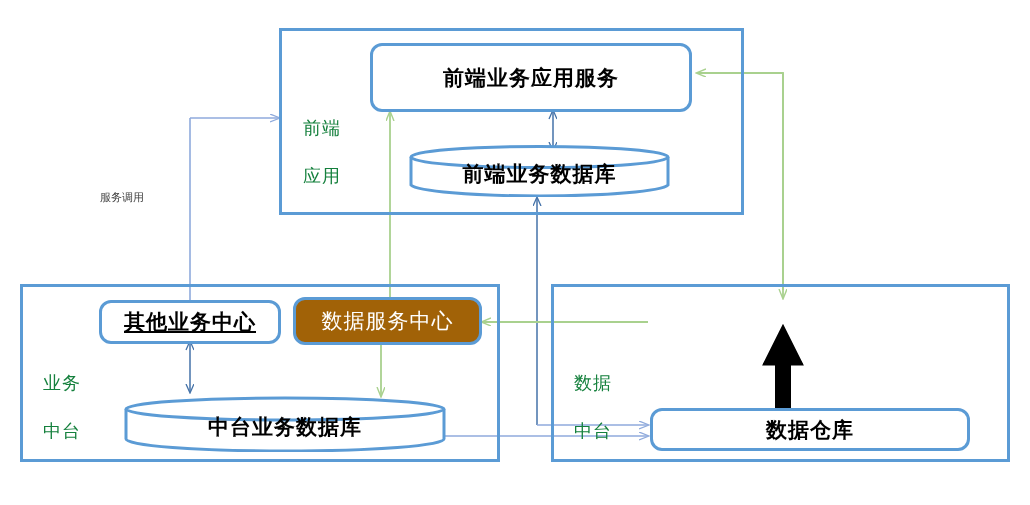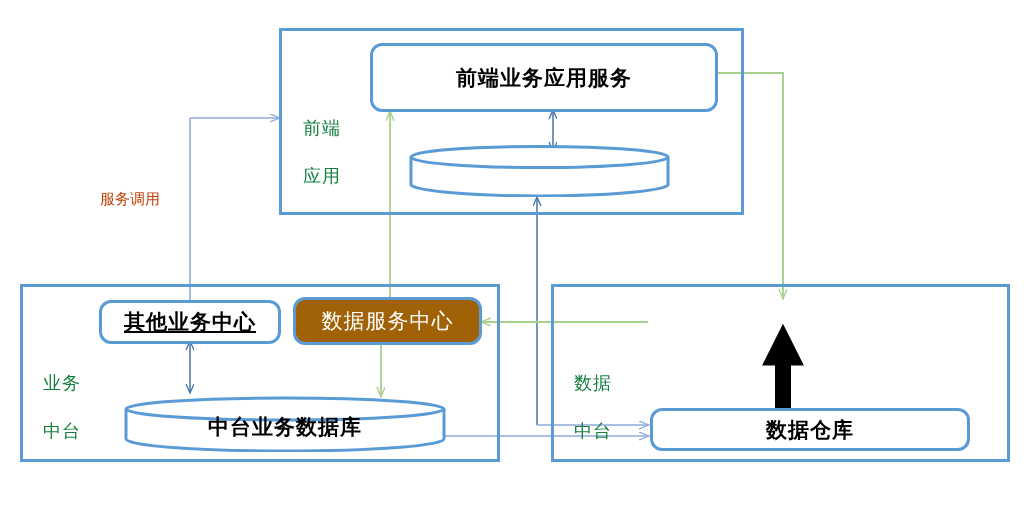--- a/index.html
+++ b/index.html
@@ -77,22 +77,22 @@
   
   #wires {
     position: absolute;
     left: 0; top: 0;
     width: 1030px;
     height: 505px;
     pointer-events: none;
   }
   .wire-label {
     position: absolute;
-    color: #c2410c;
-    font-size: 15px;
+    color: #404040;
+    font-size: 11px;
     font-family: "Liberation Serif", "DejaVu Serif", serif;
     white-space: nowrap;
   }
 </style>
 </head>
 <body>
 
 <div id="canvas">
 
   <svg id="wires" viewBox="0 0 1030 505" xmlns="http://www.w3.org/2000/svg">
@@ -159,27 +159,28 @@
       <rect x="775" y="360" width="16" height="48" fill="#000000"></rect>
     </g>
   </svg>
 
   <div class="zone" style="left:279px; top:28px; width:465px; height:187px;"></div>
   <div class="zone-label" style="left:292px; top:92px; width:60px;">
     <div>前端</div>
     <div>应用</div>
   </div>
 
-  <div class="node" style="left:370px; top:43px; width:348px; height:69px;">前端业务应用服务</div>
+  <div class="node" style="left:370px; top:43px; width:322px; height:69px;">前端业务应用服务</div>
 
   <div class="cyl" style="left:409px; top:145px; width:261px; height:52px;">
     <svg width="261" height="52" viewBox="0 0 261 52" xmlns="http://www.w3.org/2000/svg">
       <path d="M2,12 L2,40 A 129 12 0 0 0 259,40 L259,12" fill="#ffffff" stroke="#5B9BD5" stroke-width="3"></path>
       <ellipse cx="130.5" cy="12" rx="128.5" ry="10.5" fill="#ffffff" stroke="#5B9BD5" stroke-width="3"></ellipse>
     </svg>
+    <div class="cyl-text">前端业务数据库</div>
   </div>
 
   <div class="zone" style="left:20px; top:284px; width:480px; height:178px;"></div>
   <div class="zone-label" style="left:32px; top:347px; width:60px;">
     <div>业务</div>
     <div>中台</div>
   </div>
 
   <div class="node" style="left:99px; top:300px; width:182px; height:44px;text-decoration:underline;">其他业务中心</div>
 

